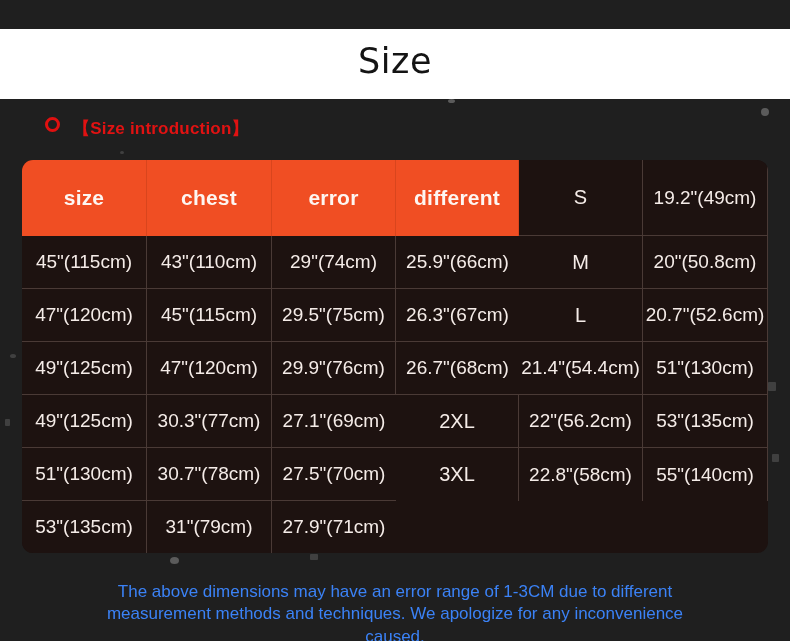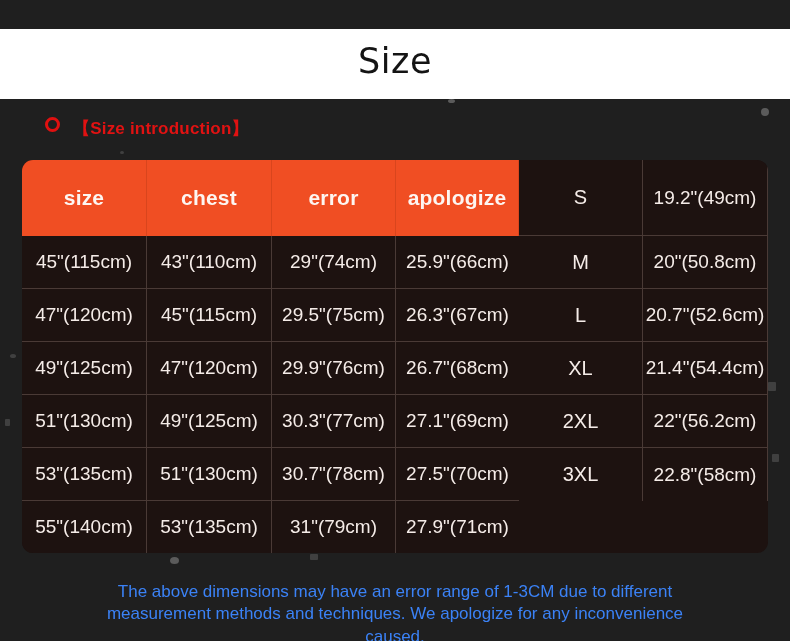--- a/index.html
+++ b/index.html
@@ -188,21 +188,21 @@
     <span class="ring-icon"></span>
     <span class="section-label">【Size introduction】</span>
   </div>
 
   <div class="size-table">
     <div class="table-grid">
 
       <div class="cell head">size</div>
       <div class="cell head">chest</div>
       <div class="cell head">error</div>
-      <div class="cell head">apologize</div>
+      <div class="cell head">different</div>
 
       <div class="cell body size-col">S</div>
       <div class="cell body">19.2"(49cm)</div>
       <div class="cell body">45"(115cm)</div>
       <div class="cell body">43"(110cm)</div>
       <div class="cell body">29"(74cm)</div>
       <div class="cell body col-last">25.9"(66cm)</div>
 
       <div class="cell body size-col">M</div>
       <div class="cell body">20"(50.8cm)</div>
@@ -211,21 +211,20 @@
       <div class="cell body">29.5"(75cm)</div>
       <div class="cell body col-last">26.3"(67cm)</div>
 
       <div class="cell body size-col">L</div>
       <div class="cell body">20.7"(52.6cm)</div>
       <div class="cell body">49"(125cm)</div>
       <div class="cell body">47"(120cm)</div>
       <div class="cell body">29.9"(76cm)</div>
       <div class="cell body col-last">26.7"(68cm)</div>
 
-      <div class="cell body size-col">XL</div>
       <div class="cell body">21.4"(54.4cm)</div>
       <div class="cell body">51"(130cm)</div>
       <div class="cell body">49"(125cm)</div>
       <div class="cell body">30.3"(77cm)</div>
       <div class="cell body col-last">27.1"(69cm)</div>
 
       <div class="cell body size-col">2XL</div>
       <div class="cell body">22"(56.2cm)</div>
       <div class="cell body">53"(135cm)</div>
       <div class="cell body">51"(130cm)</div>

